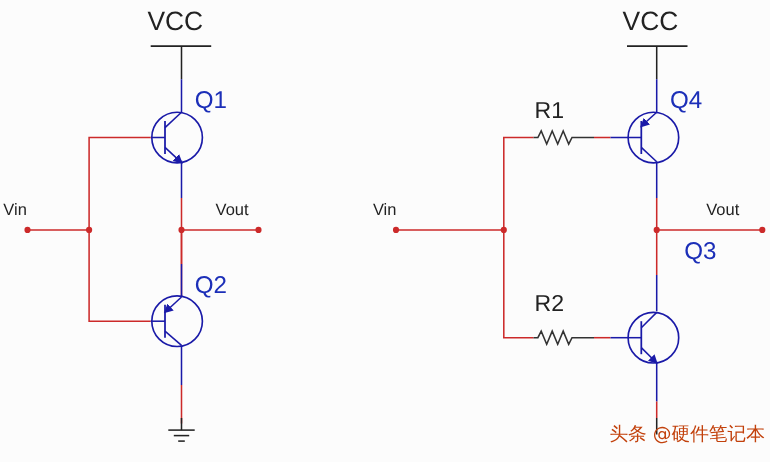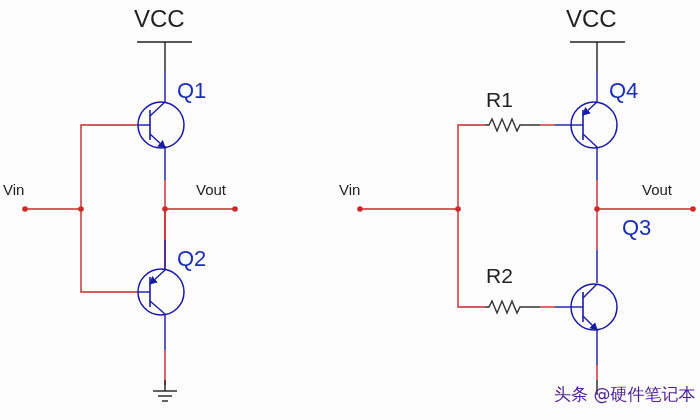--- a/index.html
+++ b/index.html
@@ -1,19 +1,19 @@
 <!DOCTYPE html>
 <html><head>
   <meta charset="utf-8">
   <style>
     html, body { margin: 0; padding: 0; background: #fcfcfc; }
     body { width: 700px; height: 420px; overflow: hidden; position: relative; font-family: "Liberation Sans", sans-serif; }
     svg { position: absolute; left: 0; top: 0; }
     .lbl { font-family: "Liberation Sans", sans-serif; }
-    .wm { position: absolute; left: 554px; top: 383px; font-size: 17px; color: #4c1d95; font-family: "DejaVu Sans", sans-serif; letter-spacing: 0px; }
+    .wm { position: absolute; left: 554px; top: 383px; font-size: 17px; color: #c2410c; font-family: "DejaVu Sans", sans-serif; letter-spacing: 0px; }
   </style>
 </head>
 <body>
 
 <svg width="700" height="420" viewBox="0 0 700 420">
   <defs>
     <marker id="arr" markerWidth="6" markerHeight="6" refX="3" refY="3" orient="auto">
       <path d="M0,0 L6,3 L0,6 z" fill="#1a1aa8"></path>
     </marker>
   </defs>

